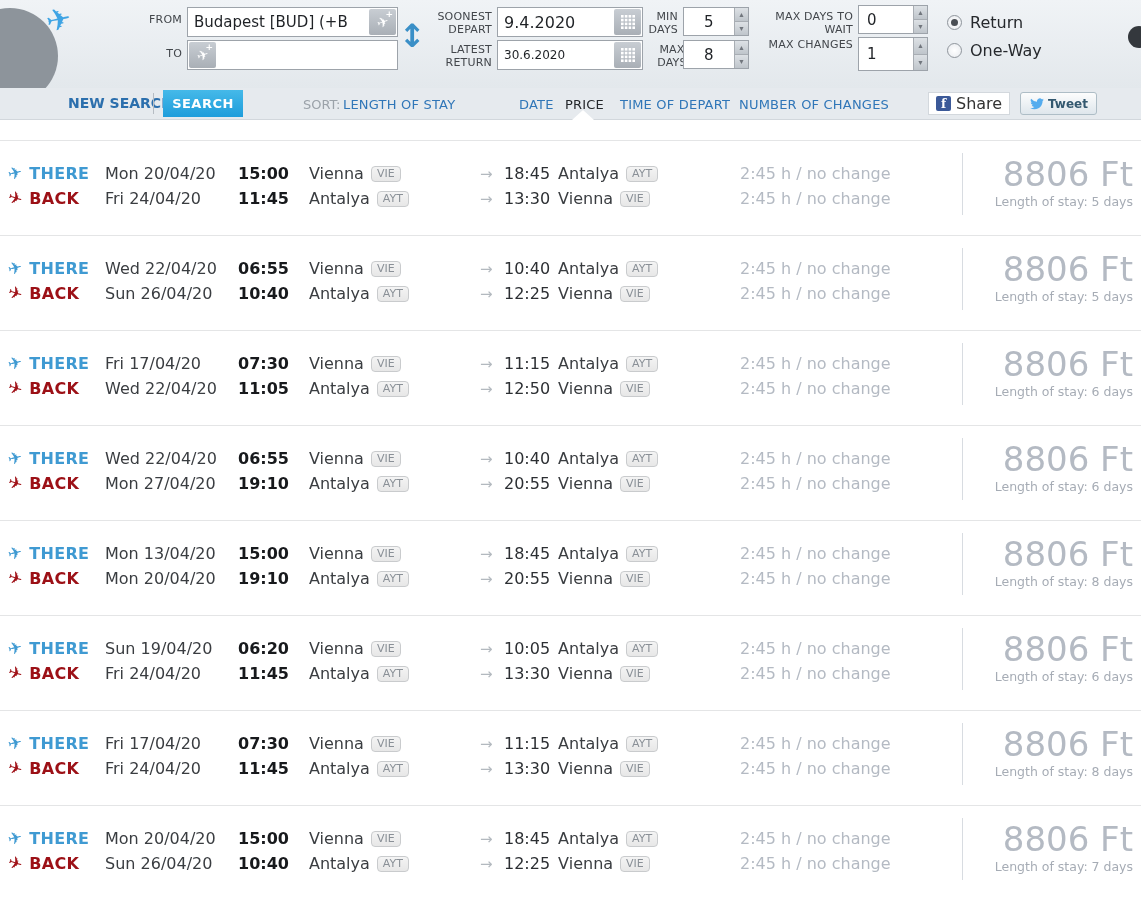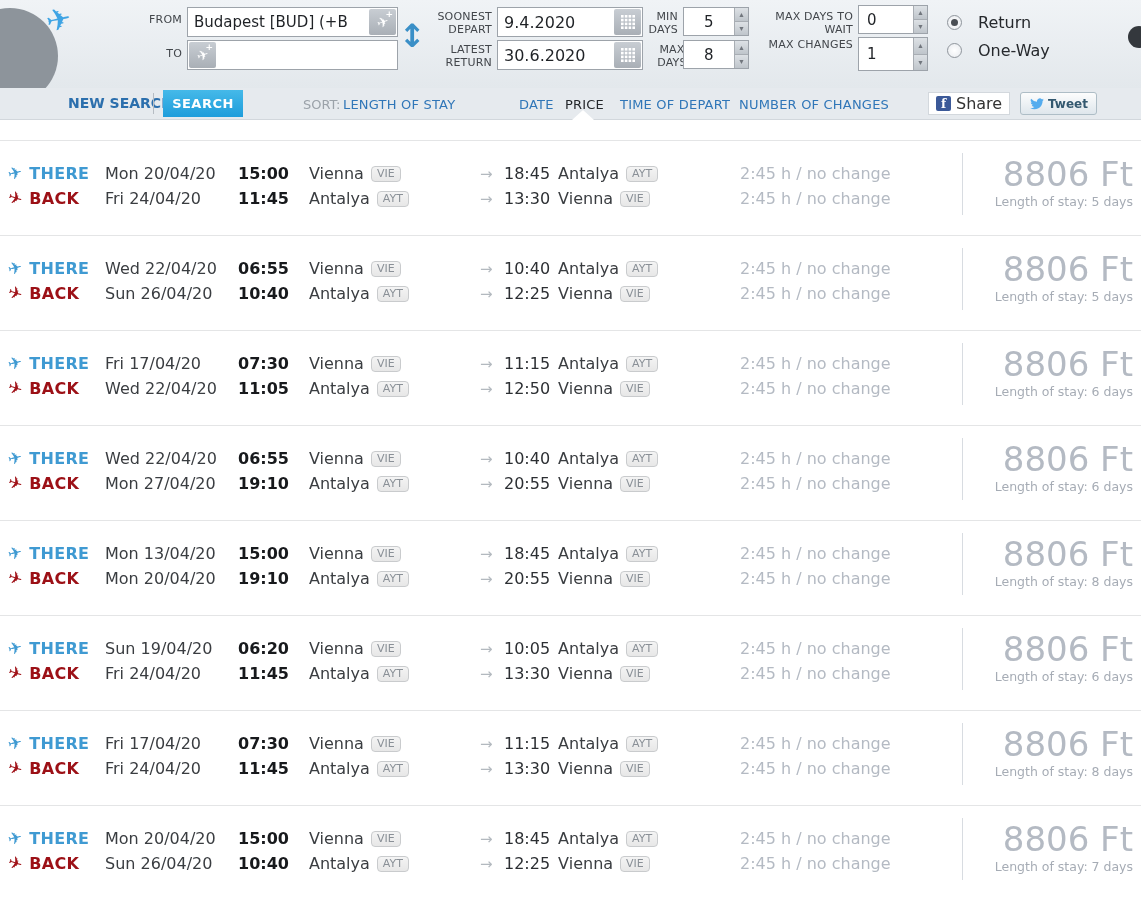--- a/index.html
+++ b/index.html
@@ -28,21 +28,21 @@
   .swap { position:absolute; left:399px; top:14px; color:#3a8fc7; font-size:32px;
     font-weight:bold; line-height:44px; cursor:pointer; }
   .spin-group { position:absolute; display:flex; background:#fff; border:1px solid #9da3aa; }
   .spin-group .spin-value { border:none; outline:none; width:100%; min-width:0; text-align:center;
     font-family:inherit; font-size:15px; color:#1f2226; }
   .spin-col { display:flex; flex-direction:column; width:18px; border-left:1px solid #a8adb3; }
   .spin-btn { flex:1; display:flex; align-items:center; justify-content:center;
     background:linear-gradient(#dde1e5,#bfc5cb); font-size:7px; color:#71767d;
     border:0; cursor:pointer; }
   .spin-btn + .spin-btn { border-top:1px solid #a8adb3; }
-  .radio-row { position:absolute; display:flex; align-items:center; gap:16px; cursor:pointer; }
+  .radio-row { position:absolute; display:flex; align-items:center; gap:8px; cursor:pointer; }
   .radio { width:15px; height:15px; border-radius:50%; border:1px solid #8f959c;
     background:radial-gradient(#fff,#e7eaee); position:relative; }
   .radio.checked::after { content:""; position:absolute; left:3px; top:3px; width:7px; height:7px;
     border-radius:50%; background:#4a4e54; }
   .radio-label { font-size:16px; color:#26292d; }
   .edge-dot { position:absolute; right:-9px; top:26px; width:22px; height:22px;
     border-radius:50%; background:#34383d; }
 
   
   .toolbar { position:absolute; top:88px; left:0; right:0; height:32px;
@@ -155,21 +155,21 @@
               <rect x="3.8" y="11.4" width="2.6" height="2.6"></rect>
               <rect x="7.6" y="11.4" width="2.6" height="2.6"></rect>
               <rect x="11.4" y="11.4" width="2.6" height="2.6"></rect>
           </g>
         </svg>
       </span>
     </div>
 
     <div class="hlbl" style="left:418px; top:44px; width:74px;">LATEST RETURN</div>
     <div class="igroup" style="left:497px; top:40px; width:146px; height:30px;">
-      <input style="font-size: 16px;" value="30.6.2020">
+      <input style="font-size: 12px;" value="30.6.2020">
       <span class="sq-btn">
         <svg class="cal-svg" width="14" height="14" viewBox="0 0 14 14">
           <g fill="#ffffff">
             <rect x="0" y="0" width="2.6" height="2.6"></rect>
               <rect x="3.8" y="0" width="2.6" height="2.6"></rect>
               <rect x="7.6" y="0" width="2.6" height="2.6"></rect>
               <rect x="11.4" y="0" width="2.6" height="2.6"></rect>
             <rect x="0" y="3.8" width="2.6" height="2.6"></rect>
               <rect x="3.8" y="3.8" width="2.6" height="2.6"></rect>
               <rect x="7.6" y="3.8" width="2.6" height="2.6"></rect>

